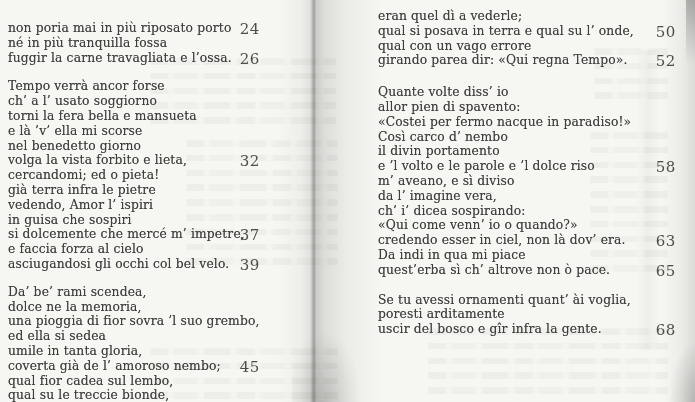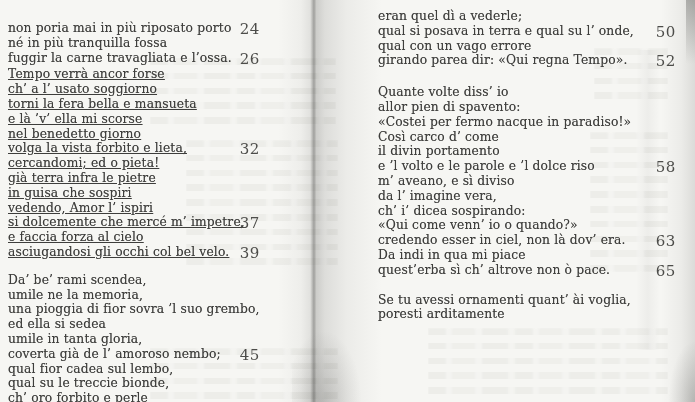--- a/index.html
+++ b/index.html
@@ -58,21 +58,21 @@
       rgba(128,130,118,.13) 54px 80px, rgba(128,130,118,.03) 80px 87px);
     -webkit-mask-image:repeating-linear-gradient(180deg,#000 0 6.5px,transparent 6.5px 14.8px);
     mask-image:repeating-linear-gradient(180deg,#000 0 6.5px,transparent 6.5px 14.8px);
   }
   
   .col{position:absolute;top:0;}
   #left-col{left:8px;width:252px;}
   #right-col{left:378px;width:298px;}
   .stanza{display:block;}
   #left-col .stanza:nth-of-type(1){margin-top:20px;}
-  #left-col .stanza:nth-of-type(2){margin-top:2px;text-decoration:underline;}
+  #left-col .stanza:nth-of-type(2){margin-top:14px;}
   #left-col .stanza:nth-of-type(3){margin-top:13px;}
   #right-col .stanza:nth-of-type(1){margin-top:8px;}
   #right-col .stanza:nth-of-type(2){margin-top:17px;}
   #right-col .stanza:nth-of-type(3){margin-top:15px;}
   .vline{position:relative;height:14.8px;line-height:14.8px;white-space:nowrap;}
   .vtext{
     font-size:12.3px;letter-spacing:.15px;
     text-shadow:0 0 .5px rgba(62,62,60,.55);
   }
   .vnum{
@@ -100,63 +100,64 @@
       </div>
       <div class="stanza">
         <div class="vline"><span class="vtext">Tempo verrà ancor forse</span></div>
         <div class="vline"><span class="vtext">ch’ a l’ usato soggiorno</span></div>
         <div class="vline"><span class="vtext">torni la fera bella e mansueta</span></div>
         <div class="vline"><span class="vtext">e là ’v’ ella mi scorse</span></div>
         <div class="vline"><span class="vtext">nel benedetto giorno</span></div>
         <div class="vline"><span class="vtext">volga la vista forbito e lieta,</span><span class="vnum">32</span></div>
         <div class="vline"><span class="vtext">cercandomi; ed o pieta!</span></div>
         <div class="vline"><span class="vtext">già terra infra le pietre</span></div>
+        <div class="vline"><span class="vtext">vedendo, Amor l’ ispiri</span></div>
         <div class="vline"><span class="vtext">in guisa che sospiri</span></div>
-        <div class="vline"><span class="vtext">vedendo, Amor l’ ispiri</span></div>
         <div class="vline"><span class="vtext">si dolcemente che mercé m’ impetre,</span><span class="vnum">37</span></div>
         <div class="vline"><span class="vtext">e faccia forza al cielo</span></div>
         <div class="vline"><span class="vtext">asciugandosi gli occhi col bel velo.</span><span class="vnum">39</span></div>
       </div>
       <div class="stanza">
         <div class="vline"><span class="vtext">Da’ be’ rami scendea,</span></div>
-        <div class="vline"><span class="vtext">umile ne la memoria,</span></div>
+        <div class="vline"><span class="vtext">dolce ne la memoria,</span></div>
         <div class="vline"><span class="vtext">una pioggia di fior sovra ’l suo grembo,</span></div>
         <div class="vline"><span class="vtext">ed ella si sedea</span></div>
         <div class="vline"><span class="vtext">umile in tanta gloria,</span></div>
         <div class="vline"><span class="vtext">coverta già de l’ amoroso nembo;</span><span class="vnum">45</span></div>
         <div class="vline"><span class="vtext">qual fior cadea sul lembo,</span></div>
         <div class="vline"><span class="vtext">qual su le treccie bionde,</span></div>
         <div class="vline"><span class="vtext">ch’ oro forbito e perle</span></div>
       </div>
     </div>
   <div class="col" id="right-col">
       <div class="stanza">
         <div class="vline"><span class="vtext">eran quel dì a vederle;</span></div>
         <div class="vline"><span class="vtext">qual si posava in terra e qual su l’ onde,</span><span class="vnum">50</span></div>
         <div class="vline"><span class="vtext">qual con un vago errore</span></div>
         <div class="vline"><span class="vtext">girando parea dir: «Qui regna Tempo».</span><span class="vnum">52</span></div>
       </div>
       <div class="stanza">
         <div class="vline"><span class="vtext">Quante volte diss’ io</span></div>
         <div class="vline"><span class="vtext">allor pien di spavento:</span></div>
         <div class="vline"><span class="vtext">«Costei per fermo nacque in paradiso!»</span></div>
-        <div class="vline"><span class="vtext">Così carco d’ come</span></div>
+        <div class="vline"><span class="vtext">Così carco d’ nembo</span></div>
         <div class="vline"><span class="vtext">il divin portamento</span></div>
         <div class="vline"><span class="vtext">e ’l volto e le parole e ’l dolce riso</span><span class="vnum">58</span></div>
         <div class="vline"><span class="vtext">m’ aveano, e sì diviso</span></div>
         <div class="vline"><span class="vtext">da l’ imagine vera,</span></div>
         <div class="vline"><span class="vtext">ch’ i’ dicea sospirando:</span></div>
         <div class="vline"><span class="vtext">«Qui come venn’ io o quando?»</span></div>
         <div class="vline"><span class="vtext">credendo esser in ciel, non là dov’ era.</span><span class="vnum">63</span></div>
         <div class="vline"><span class="vtext">Da indi in qua mi piace</span></div>
         <div class="vline"><span class="vtext">quest’erba sì ch’ altrove non ò pace.</span><span class="vnum">65</span></div>
       </div>
       <div class="stanza">
         <div class="vline"><span class="vtext">Se tu avessi ornamenti quant’ ài voglia,</span></div>
         <div class="vline"><span class="vtext">poresti arditamente</span></div>
+        <div class="vline"><span class="vtext">uscir del bosco e gîr infra la gente.</span><span class="vnum">68</span></div>
       </div>
     </div>
 
   <div class="page-streak"></div>
   <div class="gutter"></div>
   <div class="gutter-bottom"></div>
   <div class="right-edge"></div>
   <div class="corner-top-right"></div>
   <div class="corner-bottom-right"></div>
 </div>

